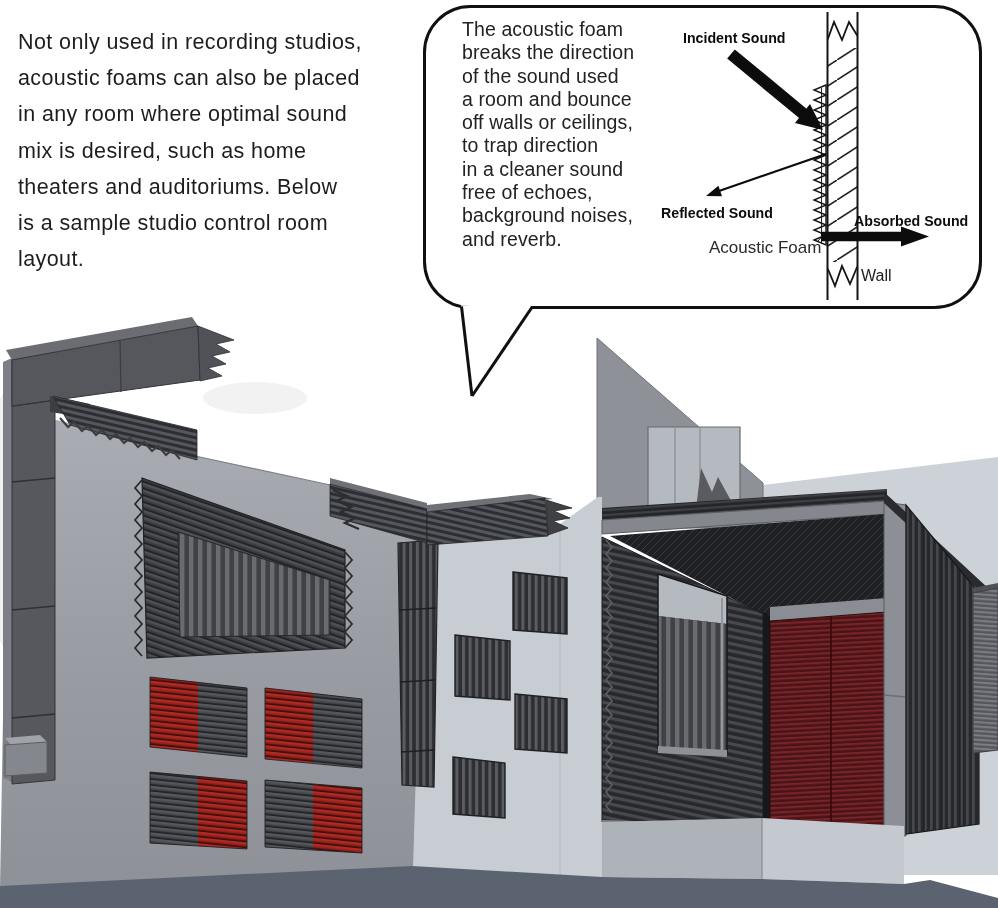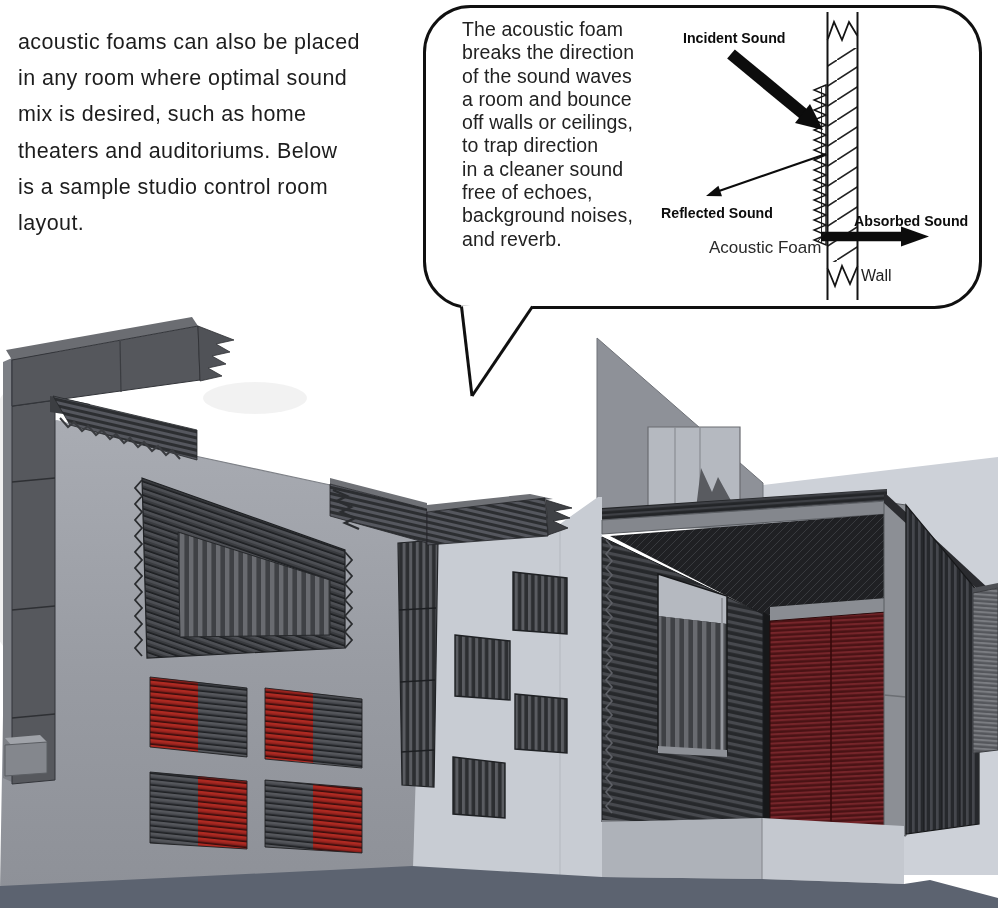--- a/index.html
+++ b/index.html
@@ -263,32 +263,33 @@
 
     <text class="dlabel" x="683" y="43" font-size="14.2" font-weight="bold" fill="#0c0c0c">Incident Sound</text>
     <text class="dlabel" x="661" y="218" font-size="14.2" font-weight="bold" fill="#0c0c0c">Reflected Sound</text>
     <text class="dlabel" x="854" y="226" font-size="14.2" font-weight="bold" fill="#0c0c0c">Absorbed Sound</text>
     <text class="dlabel" x="709" y="253" font-size="17" fill="#2a2a2a">Acoustic Foam</text>
     <text class="dlabel" x="861" y="281" font-size="16" fill="#1e1e1e">Wall</text>
   </g>
 </svg>
 
 <div class="intro">
+  <div>Not only used in recording studios,</div>
   <div>acoustic foams can also be placed</div>
   <div>in any room where optimal sound</div>
   <div>mix is desired, such as home</div>
   <div>theaters and auditoriums. Below</div>
   <div>is a sample studio control room</div>
   <div>layout.</div>
 </div>
 
 <div class="bubble-text">
   <div>The acoustic foam</div>
   <div>breaks the direction</div>
-  <div>of the sound waves</div>
+  <div>of the sound used</div>
   <div>a room and bounce</div>
   <div>off walls or ceilings,</div>
   <div>to trap direction</div>
   <div>in a cleaner sound</div>
   <div>free of echoes,</div>
   <div>background noises,</div>
   <div>and reverb.</div>
 </div>
 
 </div>

